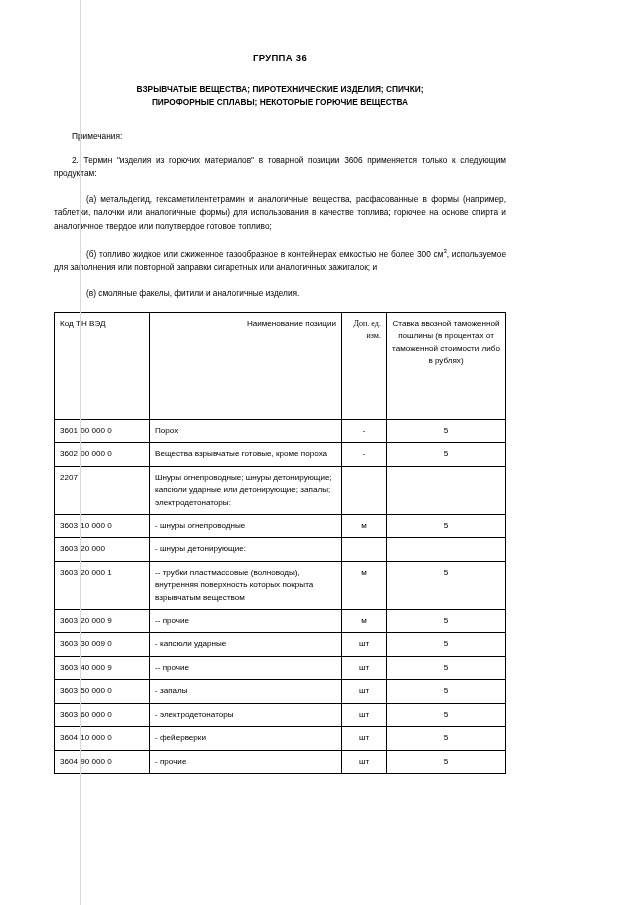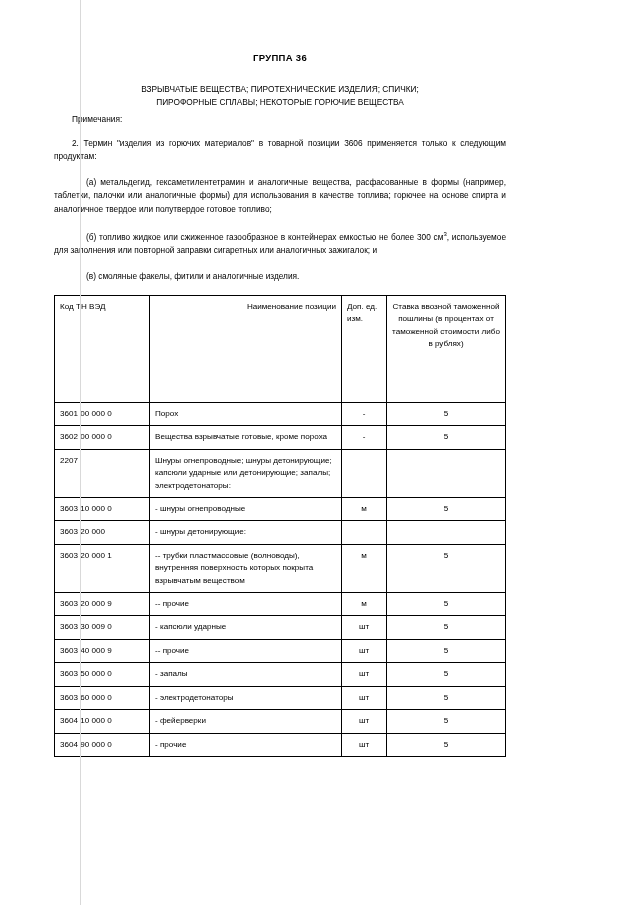--- a/index.html
+++ b/index.html
@@ -32,23 +32,23 @@
   .group-title {
     text-align: center;
     font-size: 9.5px;
     font-weight: bold;
     letter-spacing: 0.3px;
     margin: 0 0 20px 0;
   }
   .doc-title {
     text-align: center;
     font-size: 8.3px;
-    font-weight: normal;
+    font-weight: bold;
     line-height: 13px;
-    margin: 0 0 5px 0;
+    margin: 0 0 22px 0;
   }
   .notes-label {
     font-size: 8.3px;
     margin: 0 0 13px 18px;
   }
   p.note {
     font-size: 8.3px;
     line-height: 13.4px;
     margin: 0 0 12px 0;
     text-align: justify;
@@ -70,21 +70,21 @@
   table.tariff td, table.tariff th {
     border: 1px solid #000000;
     font-size: 8.1px;
     padding: 5px 5px 5px 5px;
     vertical-align: top;
     line-height: 12.4px;
     font-weight: normal;
   }
   th.h-code { width: 84px; }
   th.h-name { text-align: right; }
-  th.h-unit { width: 34px; text-align: left; }
+  th.h-unit { width: 34px; text-align: right; font-family: Liberation Serif, serif; }
   th.h-rate { width: 108px; text-align: center; }
   th.h-code { text-align: left; }
   th.h-name, th.h-unit, th.h-rate { vertical-align: top; }
   .cell-code { white-space: nowrap; }
   .cell-unit { text-align: center; }
   .cell-rate { text-align: center; }
   .header-row td, .header-row th {
     height: 96px;
   }
 </style>

